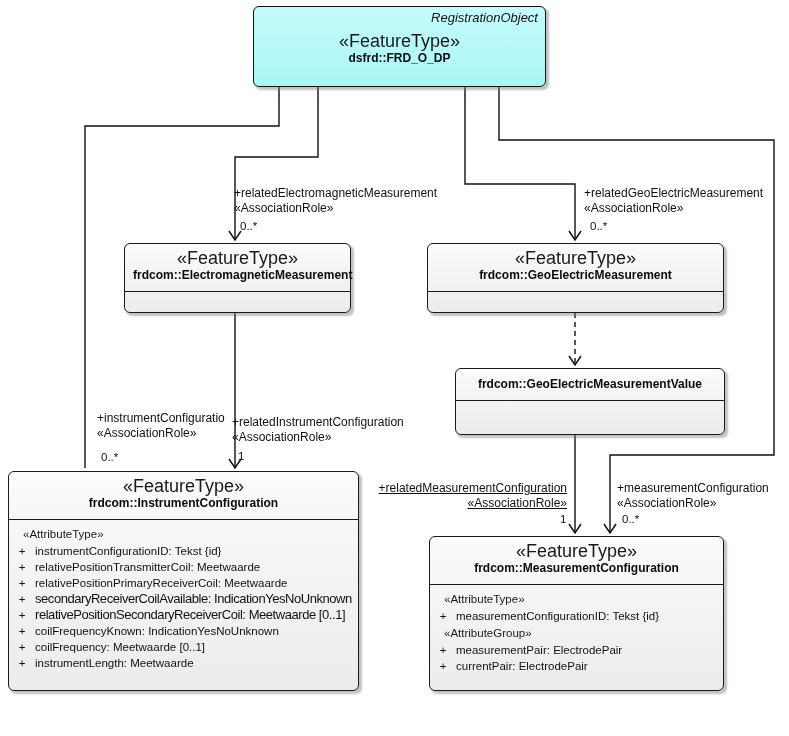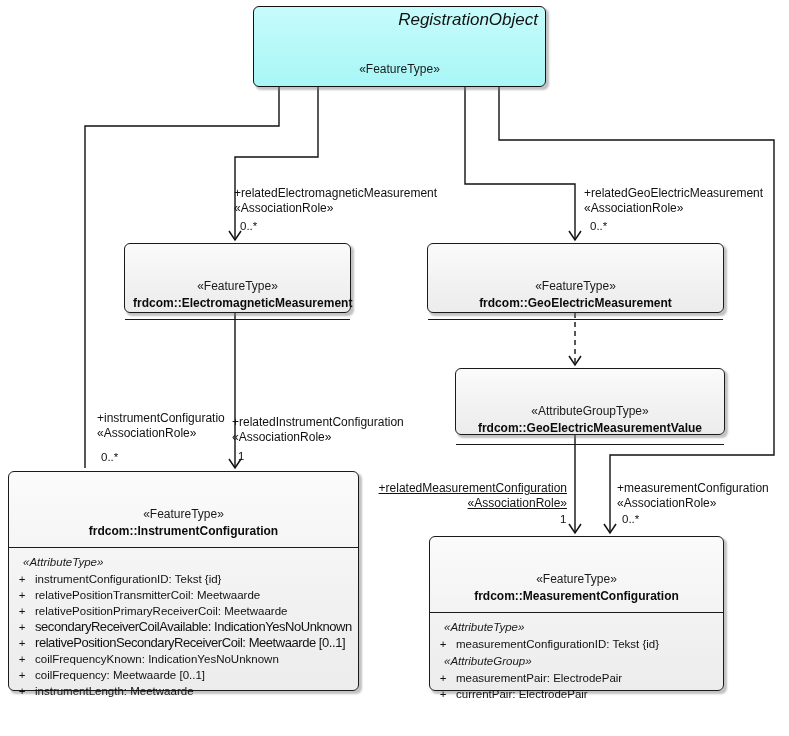--- a/index.html
+++ b/index.html
@@ -6,27 +6,27 @@
   body{font-family:"Liberation Sans",sans-serif;}
   #canvas{position:relative;width:789px;height:736px;overflow:hidden;background:#ffffff;}
   svg.wires{position:absolute;left:0;top:0;width:789px;height:736px;pointer-events:none;}
 
   .uml-class{position:absolute;box-sizing:border-box;border:1.6px solid #1a1a1a;border-radius:6px;
     background:linear-gradient(to bottom,#fbfbfb 0%,#f2f2f2 55%,#ececec 100%);
     box-shadow:2.5px 2.5px 2px rgba(120,120,120,.45);}
   .uml-class.root{background:linear-gradient(to bottom,#c6fbfb 0%,#a8f6f6 100%);border-color:#111;}
 
   .hdr{padding:6px 8px 8px 8px;text-align:center;}
-  .corner{position:absolute;right:7px;top:3px;font-style:italic;font-size:17px;color:#111;}
-  .stereo{font-size:12px;color:#1a1a1a;line-height:16px;margin-top:28px;}
+  .corner{position:absolute;right:7px;top:3px;font-style:italic;font-size:13px;color:#111;}
+  .stereo{font-size:18px;color:#1a1a1a;line-height:16px;}
   .cname{font-size:12px;font-weight:bold;color:#0b0b0b;line-height:16px;margin-top:1px;}
 
   .sep{height:0;border-top:1.5px solid #1a1a1a;}
   .attrs{padding:5px 0 6px 0;}
-  .grp{font-size:11.5px;color:#1a1a1a;padding:1px 0 1px 14px;line-height:16px;font-style:italic;}
+  .grp{font-size:11.5px;color:#1a1a1a;padding:1px 0 1px 14px;line-height:16px;}
   .row{display:flex;align-items:baseline;font-size:11.5px;color:#111;line-height:16px;padding:0px 2px 0px 0px;}
   .vis{width:26px;text-align:center;flex:0 0 26px;color:#111;}
   .atxt{flex:1 1 auto;white-space:nowrap;overflow:hidden;}
   .squeeze{letter-spacing:-0.45px;font-size:13px;}
 
   .lbl{position:absolute;font-size:12px;color:#111;line-height:15px;white-space:nowrap;}
   .lbl .l2{display:block;}
   .lbl.clip{width:150px;overflow:hidden;}
   .lbl.ralign{text-align:right;text-decoration:underline;}
   .mult{position:absolute;font-size:11.5px;color:#111;line-height:14px;}
@@ -53,20 +53,21 @@
 
     <path d="M575,313 L575,365" fill="none" stroke="#111" stroke-width="1.4" stroke-dasharray="5,4" marker-end="url(#oarrow)"></path>
 
     <path d="M575,435 L575,533" fill="none" stroke="#111" stroke-width="1.4" marker-end="url(#oarrow)"></path>
   </svg>
 
   <div class="uml-class root" style="left:253px;top:6px;width:293px;height:81px;">
     <span class="corner">RegistrationObject</span>
     <div class="hdr" style="padding-top:26px;">
       <div class="stereo">«FeatureType»</div>
+      <div class="cname">dsfrd::FRD_O_DP</div>
     </div>
   </div>
 
   <div class="uml-class" style="left:124px;top:243px;width:227px;height:70px;">
     <div class="hdr">
       <div class="stereo">«FeatureType»</div>
       <div class="cname">frdcom::ElectromagneticMeasurement</div>
     </div>
     <div class="sep"></div>
   </div>
@@ -74,21 +75,20 @@
   <div class="uml-class" style="left:427px;top:243px;width:297px;height:70px;">
     <div class="hdr">
       <div class="stereo">«FeatureType»</div>
       <div class="cname">frdcom::GeoElectricMeasurement</div>
     </div>
     <div class="sep"></div>
   </div>
 
   <div class="uml-class" style="left:455px;top:368px;width:270px;height:67px;">
     <div class="hdr">
-      <div class="stereo">«AttributeGroupType»</div>
       <div class="cname">frdcom::GeoElectricMeasurementValue</div>
     </div>
     <div class="sep"></div>
   </div>
 
   <div class="uml-class" style="left:8px;top:471px;width:351px;height:220px;">
     <div class="hdr">
       <div class="stereo">«FeatureType»</div>
       <div class="cname">frdcom::InstrumentConfiguration</div>
     </div>

